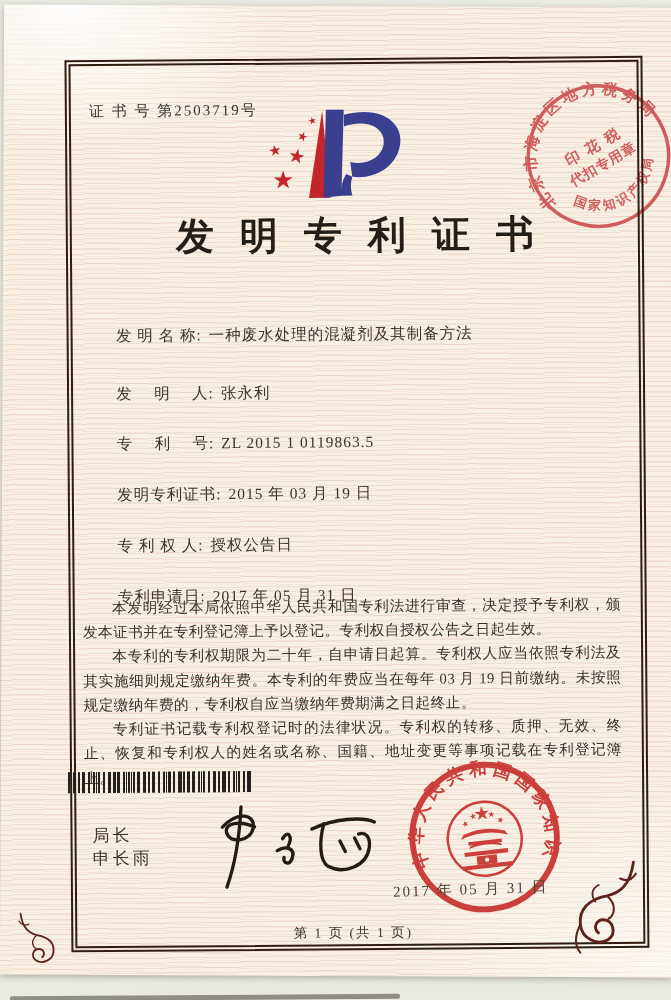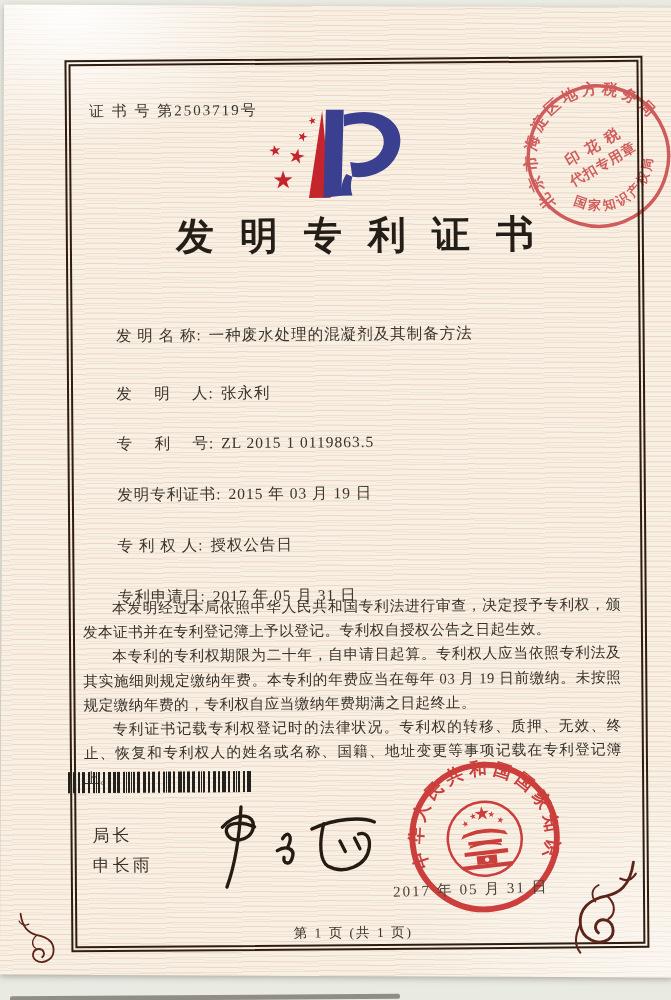--- a/index.html
+++ b/index.html
@@ -56,21 +56,21 @@
   
   .barcode{
     position:absolute;left:-4px;top:710px;width:184px;height:21px;
     background-image:
       repeating-linear-gradient(90deg,#23211e 0 2px,transparent 2px 5px),
       repeating-linear-gradient(90deg,#23211e 0 1px,transparent 1px 7px),
       repeating-linear-gradient(90deg,transparent 0 3px,#23211e 3px 4px,transparent 4px 11px);
   }
   
   .director{position:absolute;left:20px;top:762px;font-size:17px;color:#3b342c;letter-spacing:3px;}
-  .director div{margin-bottom:7px;}
+  .director div{margin-bottom:0;}
   .signature{position:absolute;left:118px;top:736px;width:200px;height:100px;}
   
   .seal{position:absolute;left:328px;top:694px;width:168px;height:168px;opacity:.92;transform:rotate(-6deg);}
   .seal-date{
     position:absolute;left:320px;top:820px;width:230px;
     font-size:15px;color:#4c4136;letter-spacing:2px;transform:rotate(-1.5deg);white-space:pre;
   }
   
   .footer-page{
     position:absolute;left:0;right:14px;top:864px;text-align:center;

